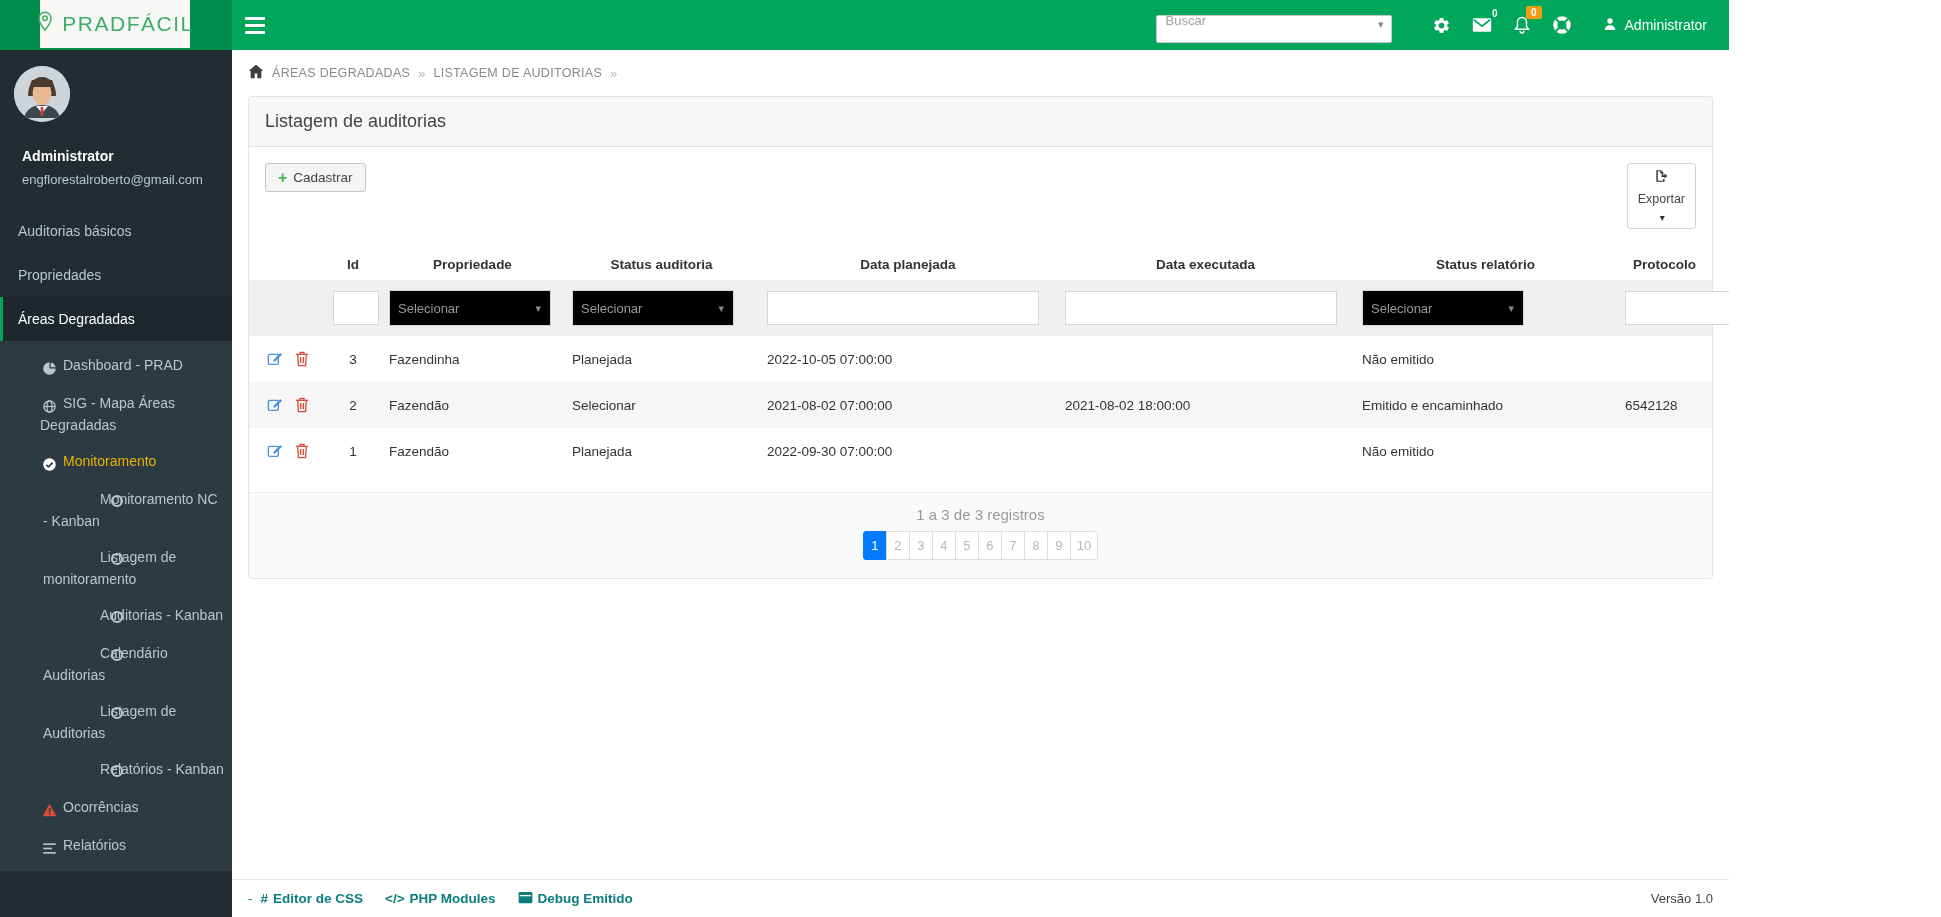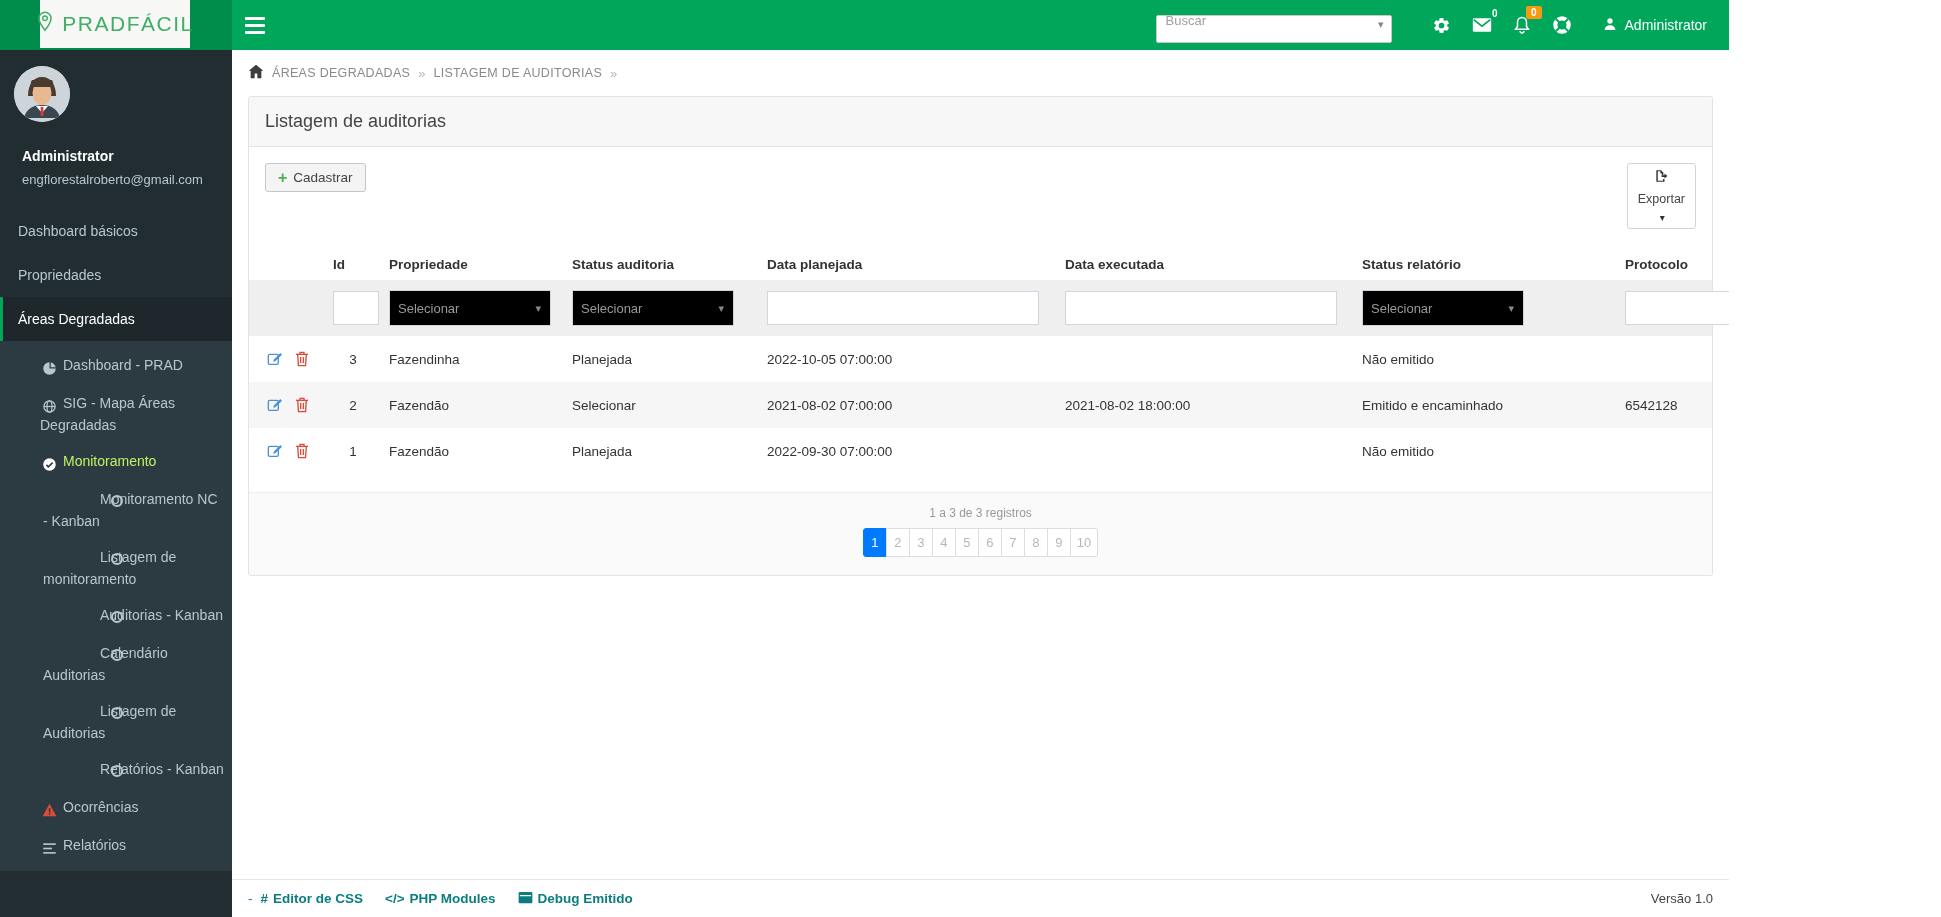--- a/index.html
+++ b/index.html
@@ -35,58 +35,58 @@
   .smenu { margin-top:12px; }
   .sitem { color:#b8c7ce; font-size:14px; line-height:20px; cursor:pointer; }
   .sitem .icn { display:inline-block; width:18px; text-align:center; margin-right:5px; vertical-align:-2px; }
   .sitem svg { vertical-align:middle; }
   .l1 { padding:12px 15px; border-left:3px solid transparent; }
   .l1.active { background:#1e282c; border-left-color:#00a65a; color:#fff; }
   .submenu { background:#2c3b41; padding:6px 0; }
   .l2 { padding:8px 8px 8px 40px; }
   .l3 { padding:8px 8px 8px 43px; text-indent:34px; }
   .l3 .wrapfix { text-indent:0; display:inline; }
-  .sitem.lit { color:#bef264; }
+  .sitem.lit { color:#eab308; }
   .circle-o { display:inline-block; width:12px; height:12px; border:2px solid #b8c7ce; border-radius:50%; vertical-align:-1px; }
 
   
   .content { position:absolute; top:50px; left:232px; right:0; bottom:0; background:#fff; }
   .breadcrumb { padding:14px 16px 10px; font-size:12.5px; color:#8a8a8a; display:flex; align-items:center; gap:8px; }
   .breadcrumb .sep { color:#b5b5b5; font-size:13px; }
   .crumb { letter-spacing:.3px; }
 
   .box { margin:4px 16px 0; border:1px solid #e3e3e3; border-radius:3px; background:#fff; }
   .box-header { background:#f7f7f7; padding:14px 16px; border-bottom:1px solid #e3e3e3; border-radius:3px 3px 0 0; }
   .box-title { font-size:18px; color:#444; }
   .box-body { padding:16px 0 0; }
   .toolbar { display:flex; justify-content:space-between; align-items:flex-start; padding:0 16px; margin-bottom:20px; }
   .btn { display:inline-flex; align-items:center; gap:6px; border:1px solid #c6c6c6; border-radius:3px; background:#f4f4f4; color:#444; font-size:13.5px; padding:6px 12px; cursor:pointer; font-family:inherit; }
   .btn .plus { color:#4caf50; font-weight:bold; font-size:16px; line-height:12px; }
   .btn-export { background:#fff; border-color:#d4d4d4; font-size:12.5px; padding:5px 10px;flex-direction:column; }
   .btn-export .caret { font-size:10px; color:#333; margin-left:2px; }
 
   table.grid { width:100%; border-collapse:collapse; table-layout:fixed; font-size:13.5px; }
-  table.grid th { text-align:left; font-weight:bold; color:#333; font-size:13.5px; padding:8px; }
+  table.grid th { text-align:center; font-weight:bold; color:#333; font-size:13.5px; padding:8px; }
   table.grid td { padding:8px; color:#333; }
   col.c-act{width:76px;} col.c-id{width:56px;} col.c-prop{width:183px;} col.c-staud{width:195px;}
   col.c-dplan{width:298px;} col.c-dexec{width:297px;} col.c-strel{width:263px;} col.c-prot{width:auto;}
   th.center, td.center { text-align:center; }
   tr.filter-row td { background:#efefef; padding:10px 8px; }
   .f-input { height:34px; border:1px solid #d2d6de; background:#fff; padding:0 8px; font-size:13px; color:#555; font-family:inherit; }
   .f-id { width:46px; }
   .f-date { width:272px; }
   .f-select { position:relative; display:inline-flex; align-items:center; width:162px; height:36px; border:1px solid #d2d6de; background:#000000; padding:0 8px; color:#999; font-size:13px; cursor:pointer; }
   .f-select .caret { position:absolute; right:9px; color:#888; font-size:11px; }
   tr.data-row { height:46px; }
   tr.data-row.striped td { background:#f6f6f6; }
   .row-actions { display:flex; gap:12px; padding-left:10px; }
   .icon-btn { cursor:pointer; display:inline-flex; }
 
   .box-footer { background:#fafafa; border-top:1px solid #efefef; text-align:center; padding:13px 0 18px; border-radius:0 0 3px 3px; margin-top:18px; }
-  .pg-summary { color:#9a9a9a; font-size:12px; margin-bottom:8px; }
+  .pg-summary { color:#9a9a9a; font-size:15px; margin-bottom:8px; }
   .pager { display:inline-flex; }
   .page-btn { min-width:24px; height:29px; display:inline-flex; align-items:center; justify-content:center; border:1px solid #ddd; background:#fff; color:#b8b8b8; font-size:13px; margin-left:-1px; cursor:pointer; padding:0 6px; }
   .page-btn:first-child { margin-left:0; border-radius:3px 0 0 3px; }
   .page-btn:last-child { border-radius:0 3px 3px 0; }
   .page-btn.active { background:#007bff; border-color:#007bff; color:#fff; }
 
   .main-footer { position:absolute; left:0; right:0; bottom:0; height:38px; border-top:1px solid #e7e7e7; background:#fff; display:flex; align-items:center; padding:0 16px; font-size:13.5px; }
   .flinks { display:flex; align-items:center; gap:22px; color:#0b7d7f; font-weight:bold; }
   .flink { display:inline-flex; align-items:center; gap:5px; cursor:pointer; color:#0b7d7f; }
   .f-prefix { color:#0b7d7f; margin-right:-14px; font-weight:normal; }
@@ -180,21 +180,21 @@
             <path d="M18 14h20c2 3 1 7 1 7H17s-1-4 1-7z" fill="#4a3b2f"></path>
             <path d="M10 52c2-9 9-13 18-13s16 4 18 13z" fill="#3a4750"></path>
             <path d="M22 40h12l-6 7z" fill="#fff"></path>
             <rect x="26.6" y="41" width="2.8" height="9" fill="#d63a3a"></rect>
           </svg>
       </div>
       <div class="user-name">Administrator</div>
       <div class="user-email">engflorestalroberto@gmail.com</div>
     </div>
     <div class="smenu">
-      <div class="sitem l1"><span>Dashboard básicos</span></div>
+      <div class="sitem l1"><span>Auditorias básicos</span></div>
       <div class="sitem l1"><span>Propriedades</span></div>
       <div class="sitem l1 active"><span>Áreas Degradadas</span></div>
       <div class="submenu">
         <div class="sitem l2"><span class="icn"><svg width="15" height="15" viewBox="0 0 24 24">
                 <path d="M12 2a10 10 0 1 0 10 10H12z" fill="#b8c7ce"></path>
                 <path d="M14 2.2A10 10 0 0 1 21.8 10H14z" fill="#b8c7ce"></path>
               </svg></span><span>Dashboard - PRAD</span></div>
         <div class="sitem l2"><span class="icn"><svg width="15" height="15" viewBox="0 0 24 24" fill="none" stroke="#b8c7ce" stroke-width="2">
                 <circle cx="12" cy="12" r="9"></circle>
                 <ellipse cx="12" cy="12" rx="4" ry="9"></ellipse>

